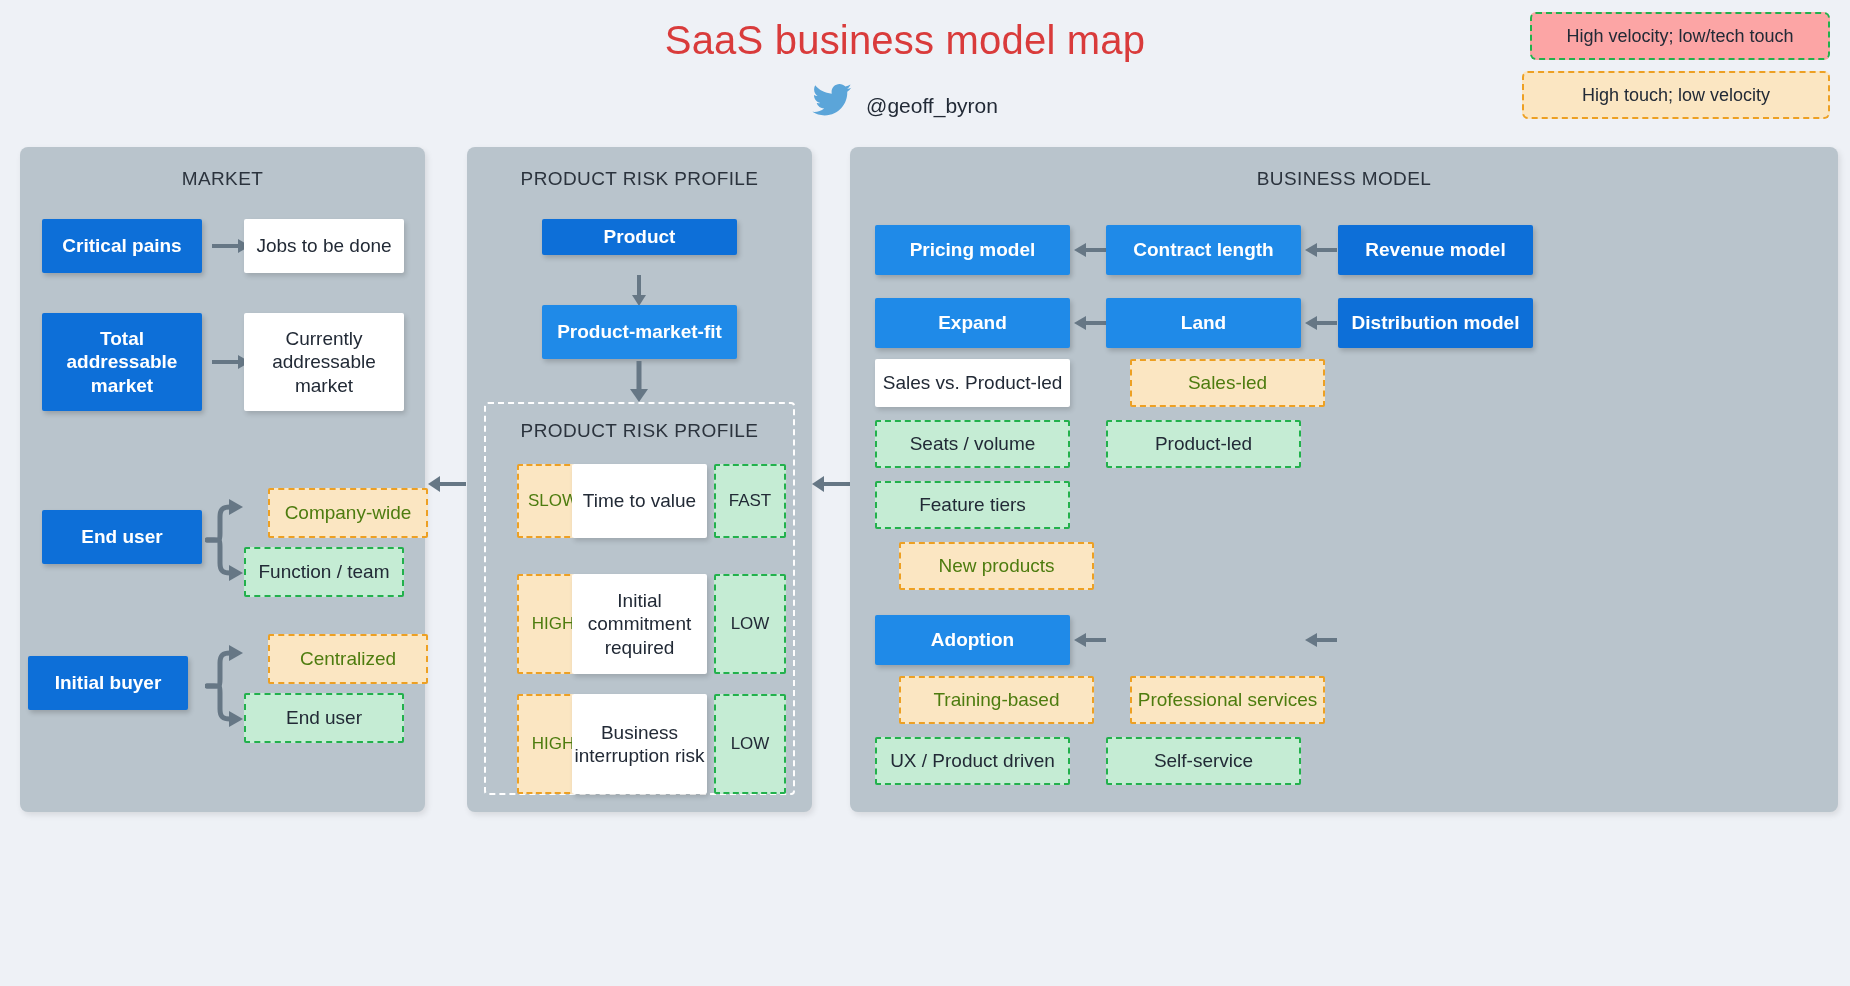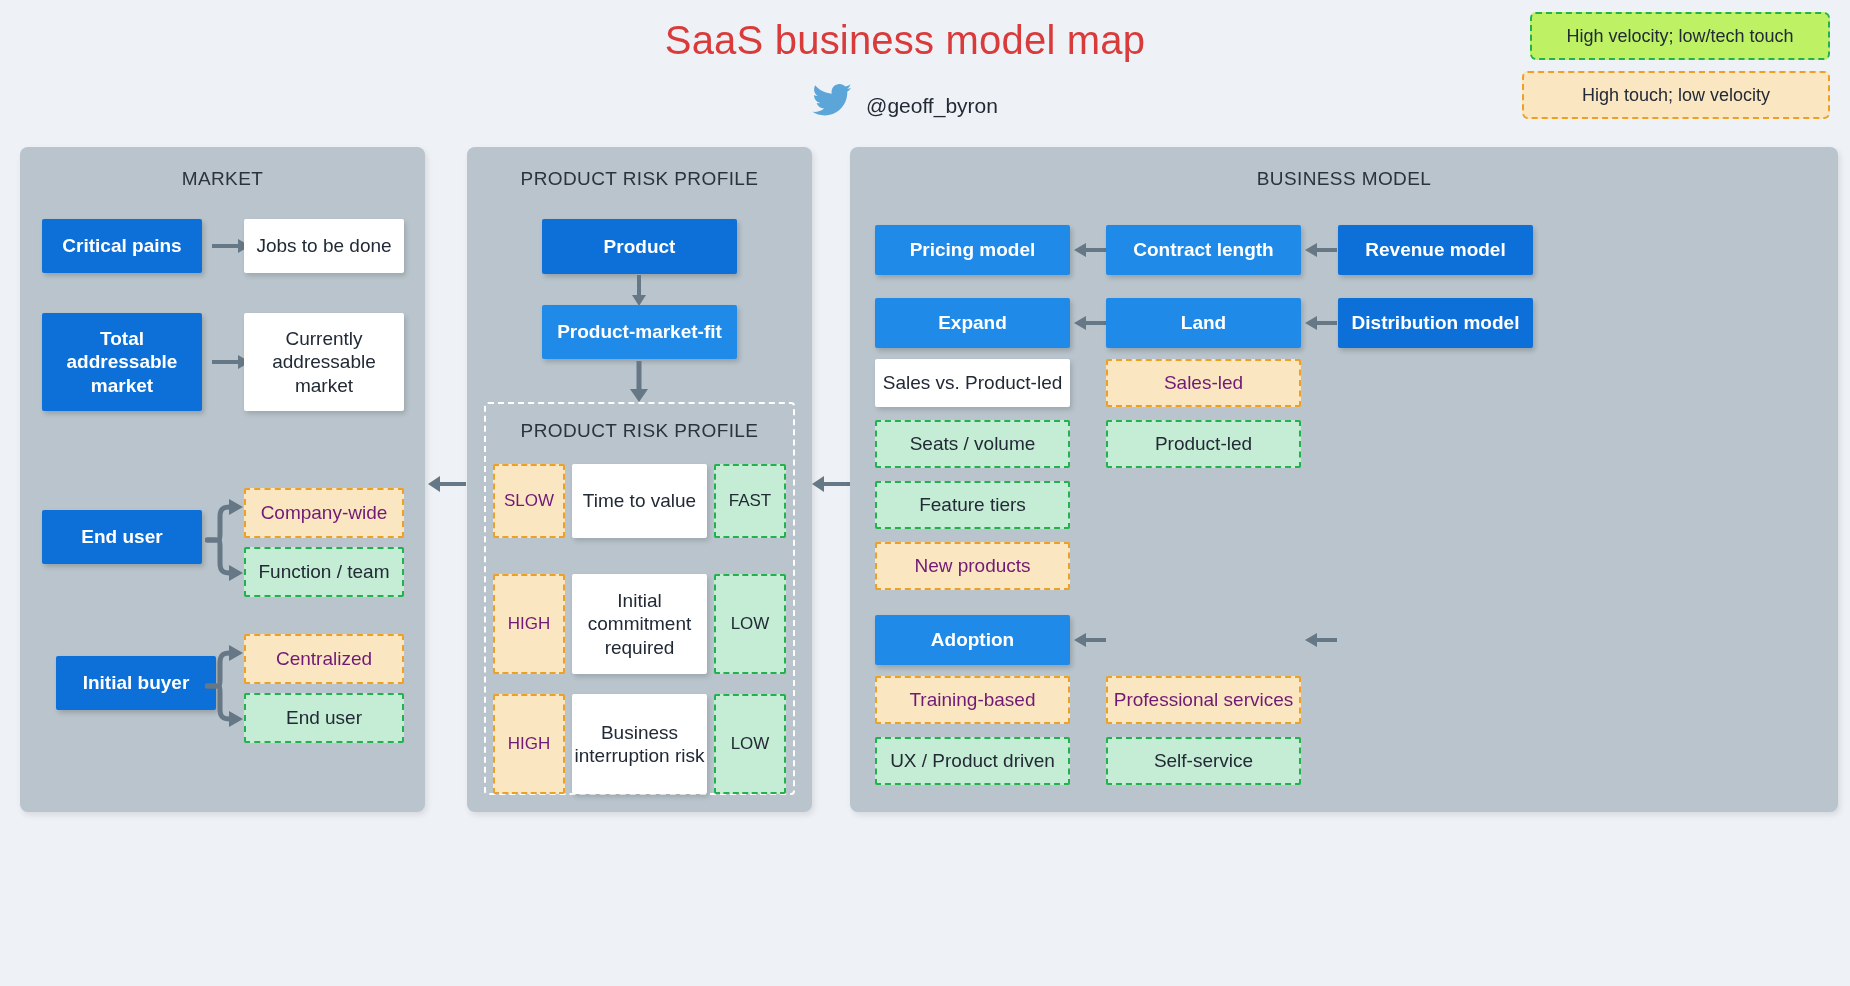--- a/index.html
+++ b/index.html
@@ -50,21 +50,21 @@
   }
   .legend-box {
     height: 48px;
     border-radius: 6px;
     display: flex; align-items: center; justify-content: center;
     font-size: 18px;
     color: #222a36;
     margin-bottom: 11px;
     box-sizing: border-box;
   }
-  .lg-green { background:#bef264; border:2.5px dashed #22b14c;margin-left:8px; }
+  .lg-green { background:#fca5a5; border:2.5px dashed #22b14c;margin-left:8px; }
   .lg-orange { background:#fbe6c2; border:2.5px dashed #eda023; }
 
   
   .panel {
     position: absolute;
     background: #b9c4cc;
     border-radius: 8px;
     box-shadow: 2px 3px 6px rgba(0,0,0,0.10);
   }
   .panel-title {
@@ -101,22 +101,23 @@
   }
   .n-white {
     background: #fff; color: #222a36; font-size: 19px;
     box-shadow: 2px 3px 5px rgba(0,0,0,0.15);
   }
   .n-green {
     background: #c5ecd4; color: #222a36; font-size: 19px;
     border: 2.5px dashed #22b14c;
   }
   .n-orange {
-    background: #fbe6c2; color: #701a75; font-size: 19px;
+    background: #fbe6c2; color: #4d7c0f; font-size: 19px;
     border: 2.5px dashed #eda023;
+    margin-left: 24px;
   }
   .n-small { font-size: 17px; }
 
   
   .arrow { position: absolute; }
   .arrow svg { display:block; }
 
   
   #risk-inner {
     position: absolute;
@@ -182,21 +183,21 @@
       <path d="M2 55 H9 C15 55 15 55 15 48 V32 C15 24 18 22 25 22" stroke="#667785" stroke-width="5" fill="none" stroke-linecap="round"></path>
       <path d="M2 55 H9 C15 55 15 55 15 62 V78 C15 86 18 88 25 88" stroke="#667785" stroke-width="5" fill="none" stroke-linecap="round"></path>
       <path d="M24 14 L38 22 L24 30 Z" fill="#667785"></path>
       <path d="M24 80 L38 88 L24 96 Z" fill="#667785"></path>
     </svg>
   </div>
 
   <div class="node n-orange" style="left:224px; top:341px; width:160px; height:50px;">Company-wide</div>
   <div class="node n-green" style="left:224px; top:400px; width:160px; height:50px;">Function / team</div>
 
-  <div class="node n-blue-dark" style="left:36px; top:509px; width:160px; height:54px;">Initial buyer</div>
+  <div class="node n-blue-dark" style="left:8px; top:509px; width:160px; height:54px;">Initial buyer</div>
 
   <div class="arrow" style="left:185px; top:484px;">
     <svg width="40" height="110" viewBox="0 0 40 110">
       <path d="M2 55 H9 C15 55 15 55 15 48 V32 C15 24 18 22 25 22" stroke="#667785" stroke-width="5" fill="none" stroke-linecap="round"></path>
       <path d="M2 55 H9 C15 55 15 55 15 62 V78 C15 86 18 88 25 88" stroke="#667785" stroke-width="5" fill="none" stroke-linecap="round"></path>
       <path d="M24 14 L38 22 L24 30 Z" fill="#667785"></path>
       <path d="M24 80 L38 88 L24 96 Z" fill="#667785"></path>
     </svg>
   </div>
 
@@ -207,21 +208,21 @@
 <div class="arrow" style="left:428px; top:473px;">
   <svg width="38" height="22" viewBox="0 0 38 22">
       <path d="M38 11 H12" stroke="#667785" stroke-width="4" fill="none"></path>
       <path d="M12 3 L0 11 L12 19 Z" fill="#667785"></path>
     </svg>
 </div>
 
 <div class="panel" id="panel-risk">
   <div class="panel-title">PRODUCT RISK PROFILE</div>
 
-  <div class="node n-blue-dark" style="left:75px; top:72px; width:195px; height:55px;">Product</div>
+  <div class="node n-blue-dark" style="left:75px; top:72px; width:195px; height:36px;">Product</div>
 
   <div class="arrow" style="left:162px; top:128px;">
     <svg width="20" height="32" viewBox="0 0 20 32">
         <path d="M10 0 V20" stroke="#667785" stroke-width="4" fill="none"></path>
         <path d="M3 20 L10 31 L17 20 Z" fill="#667785"></path>
       </svg>
   </div>
 
   <div class="node n-blue-light" style="left:75px; top:158px; width:195px; height:54px;">Product-market-fit</div>
 

